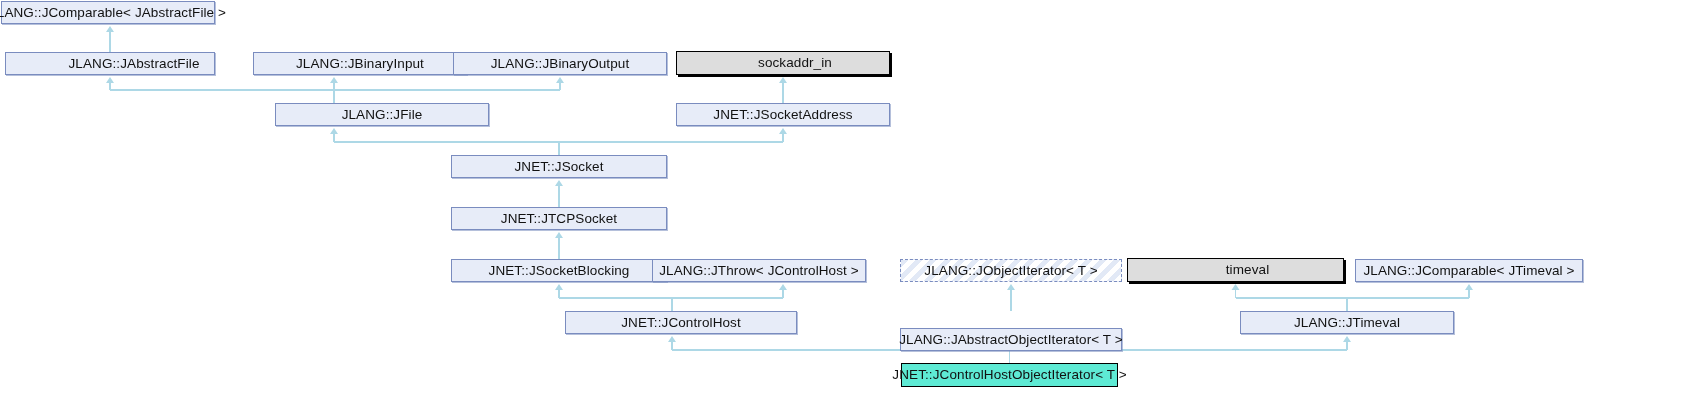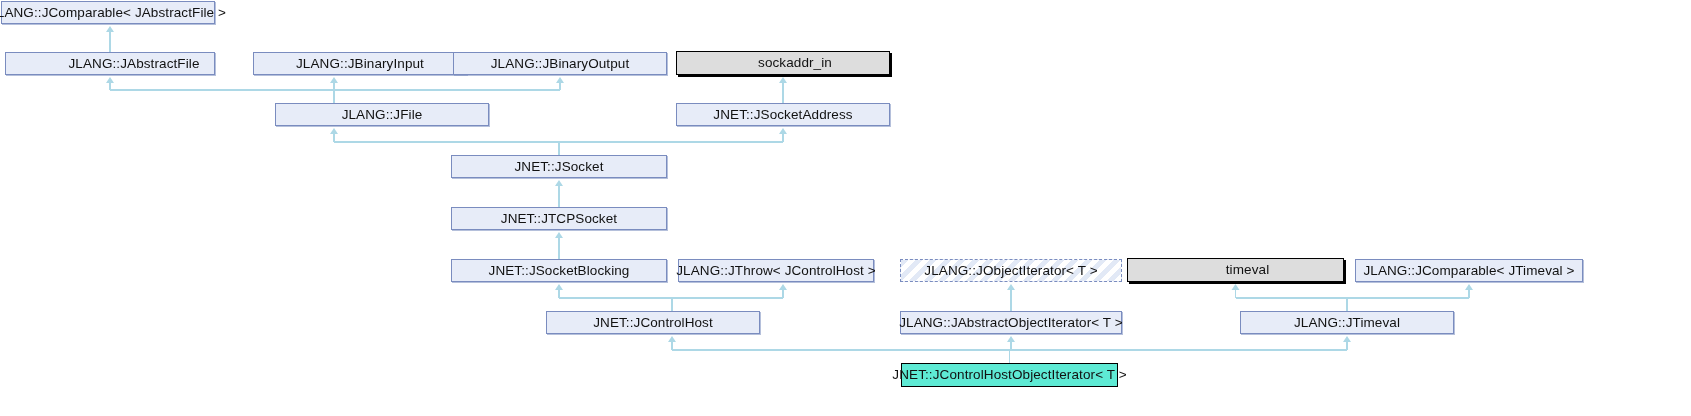--- a/index.html
+++ b/index.html
@@ -148,36 +148,36 @@
       </div>
       <div class="node kind-normal" id="node-jsocket" style="left: 451px; top: 155px; width: 216px; height: 23px; justify-content: center;">
         <span class="node-label">JNET::JSocket</span>
       </div>
       <div class="node kind-normal" id="node-jtcpsocket" style="left: 451px; top: 207px; width: 216px; height: 23px;">
         <span class="node-label">JNET::JTCPSocket</span>
       </div>
       <div class="node kind-normal" id="node-jsocketblocking" style="left: 451px; top: 259px; width: 216px; height: 23px;">
         <span class="node-label">JNET::JSocketBlocking</span>
       </div>
-      <div class="node kind-normal" id="node-jthrow_jcontrolhost" style="left: 678px; top: 259px; width: 196px; height: 23px;">
+      <div class="node kind-normal" id="node-jthrow_jcontrolhost" style="left: 652px; top: 259px; width: 214px; height: 23px;">
         <span class="node-label">JLANG::JThrow&lt; JControlHost &gt;</span>
       </div>
       <div class="node kind-abstract" id="node-jobjectiterator_t" style="left: 900px; top: 259px; width: 222px; height: 23px;">
         <span class="node-label">JLANG::JObjectIterator&lt; T &gt;</span>
       </div>
       <div class="node kind-external" id="node-timeval" style="left: 1127px; top: 258px; width: 217px; height: 24px; justify-content: center;">
         <span class="node-label">timeval</span>
       </div>
       <div class="node kind-normal" id="node-jcomparable_jtimeval" style="left: 1355px; top: 259px; width: 228px; height: 23px;">
         <span class="node-label">JLANG::JComparable&lt; JTimeval &gt;</span>
       </div>
-      <div class="node kind-normal" id="node-jcontrolhost" style="left: 546px; top: 311px; width: 214px; height: 23px;">
+      <div class="node kind-normal" id="node-jcontrolhost" style="left: 565px; top: 311px; width: 232px; height: 23px;">
         <span class="node-label">JNET::JControlHost</span>
       </div>
-      <div class="node kind-normal" id="node-jabstractobjectiterator_t" style="left: 900px; top: 311px; width: 222px; height: 23px;">
+      <div class="node kind-normal" id="node-jabstractobjectiterator_t" style="left: 900px; top: 328px; width: 222px; height: 23px;">
         <span class="node-label">JLANG::JAbstractObjectIterator&lt; T &gt;</span>
       </div>
       <div class="node kind-normal" id="node-jtimeval" style="left: 1240px; top: 311px; width: 214px; height: 23px;">
         <span class="node-label">JLANG::JTimeval</span>
       </div>
       <div class="node kind-focus" id="node-jcontrolhostobjectiterator_t" style="left: 901px; top: 363px; width: 217px; height: 24px;">
         <span class="node-label">JNET::JControlHostObjectIterator&lt; T &gt;</span>
       </div>
     </div>
 </div>

